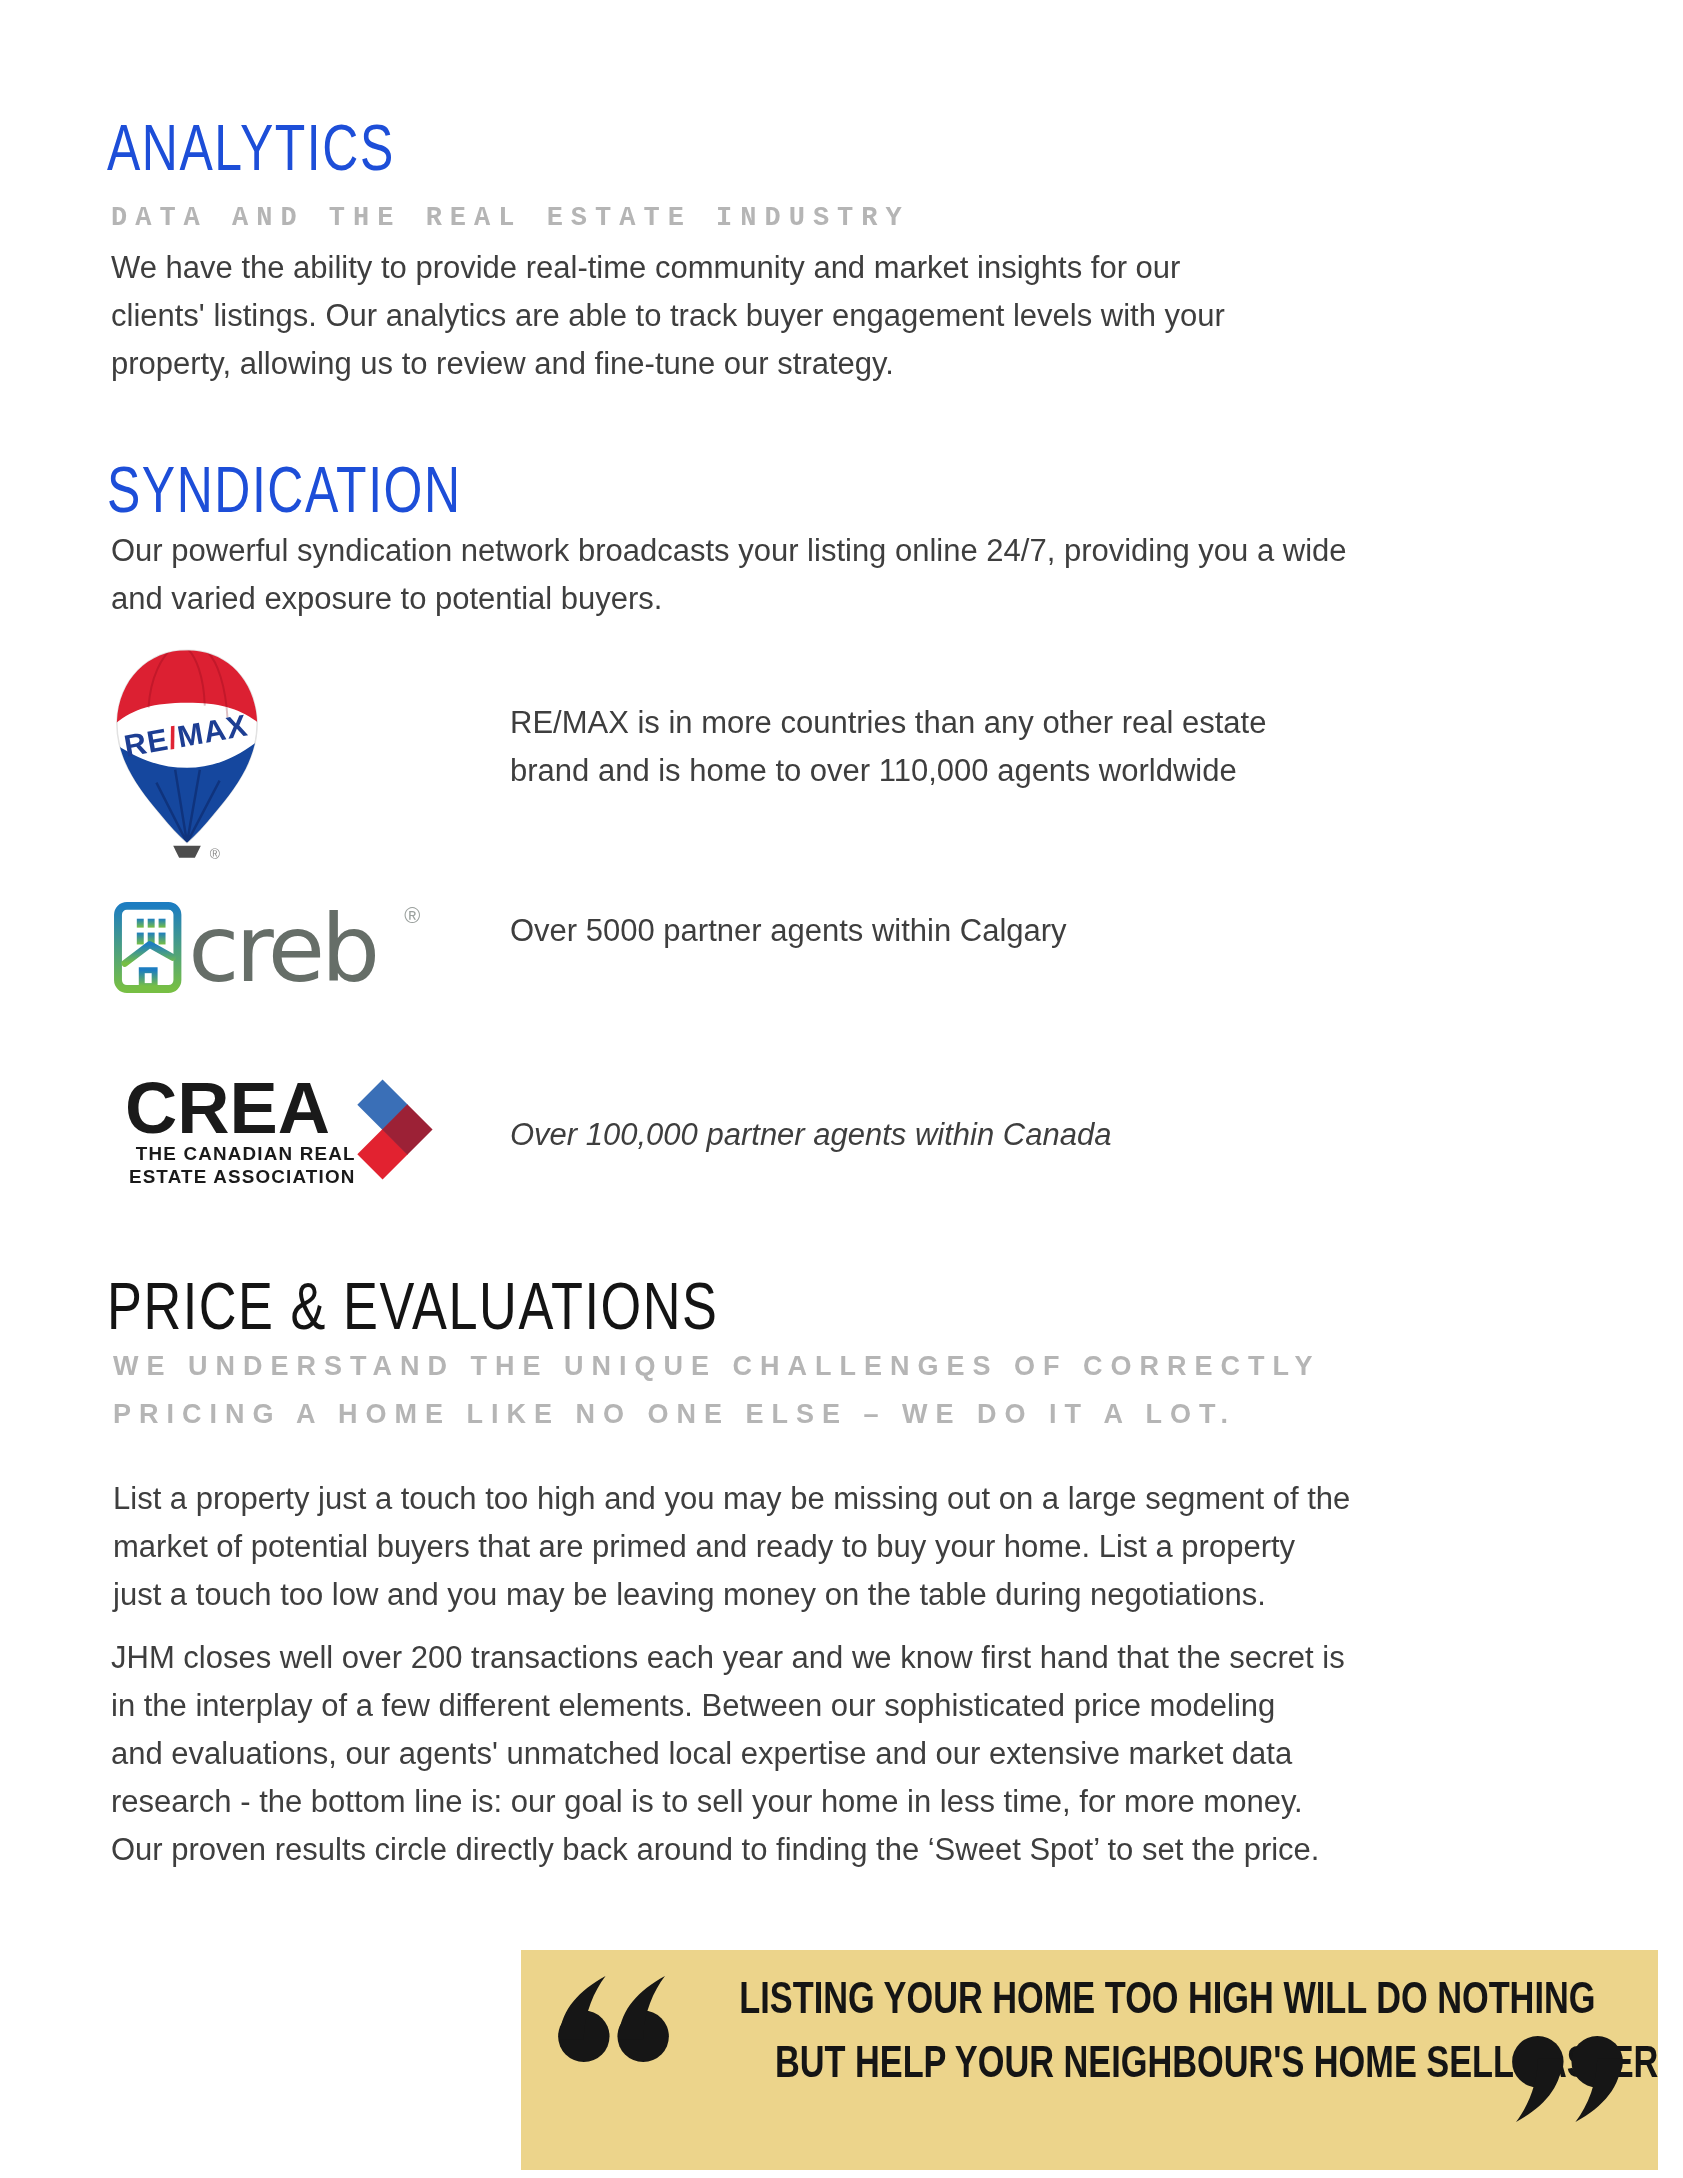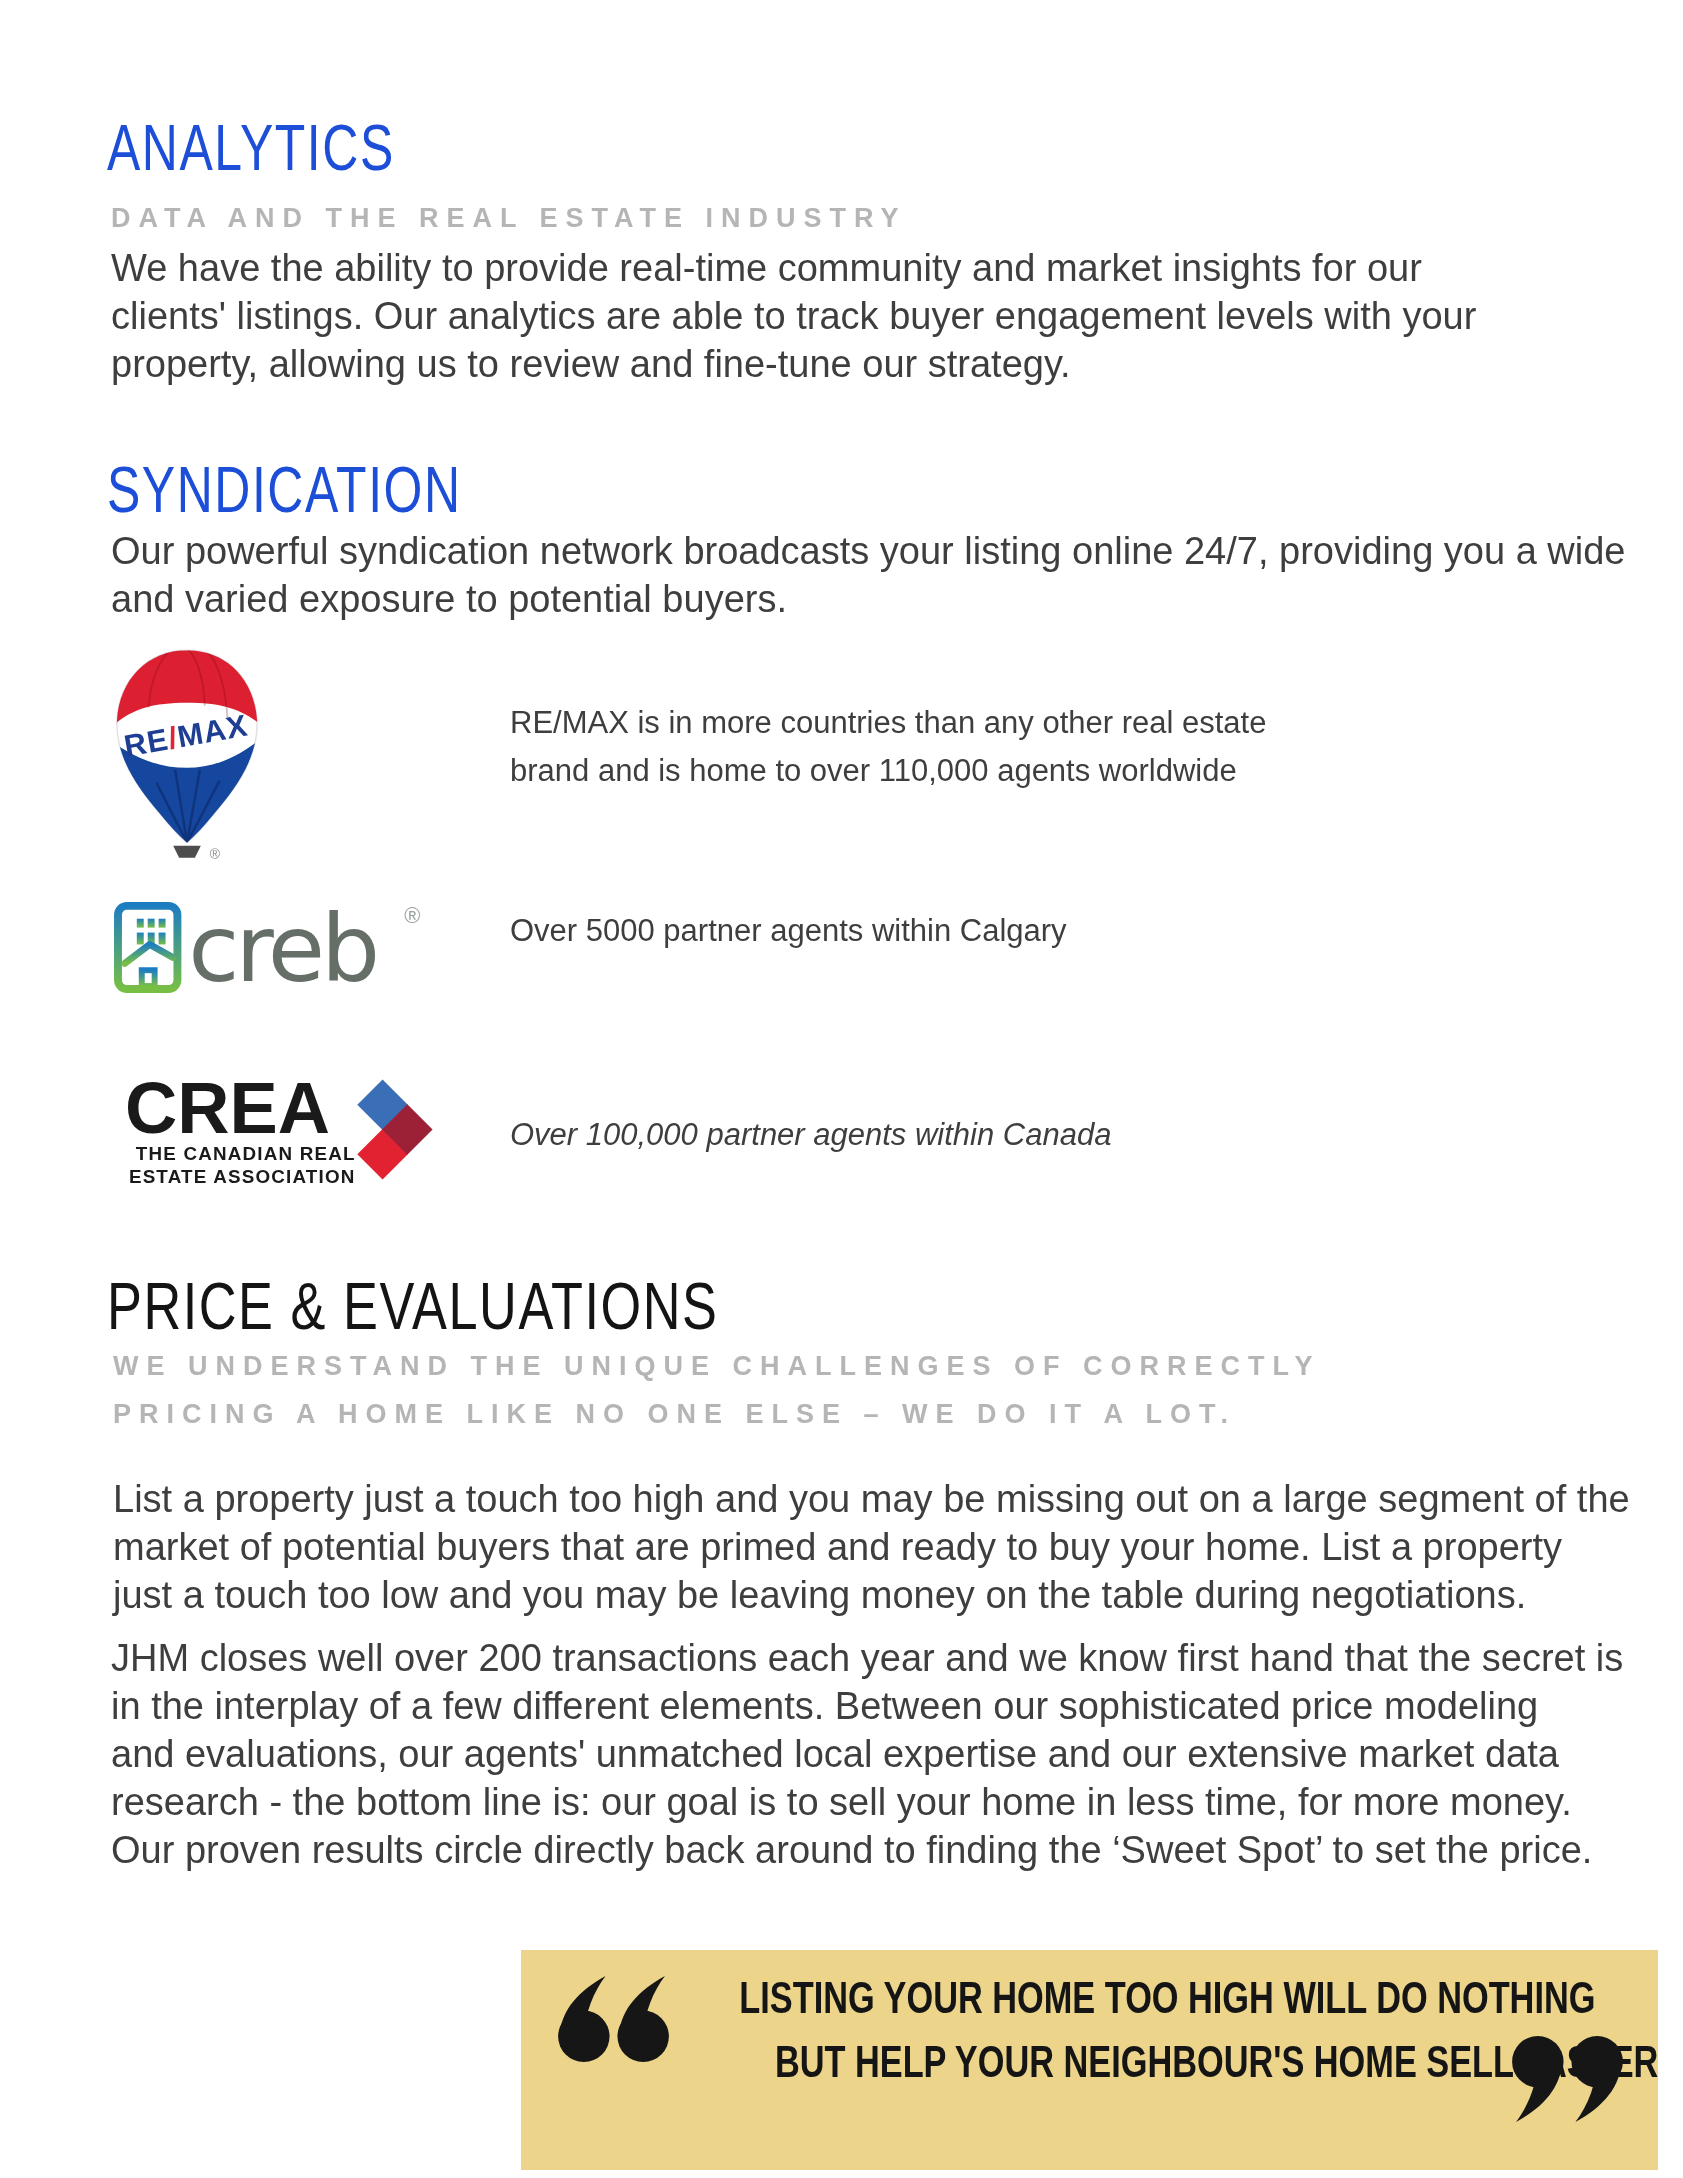--- a/index.html
+++ b/index.html
@@ -7,40 +7,40 @@
   body { background:#ffffff; font-family:"Liberation Sans", sans-serif; position:relative; overflow:hidden; }
   .abs { position:absolute; }
 
   .h1 { font-size:64px; font-weight:400; color:#1d4ed8; letter-spacing:2px; white-space:nowrap; }
   .h1 .squeeze { display:inline-block; transform:scaleX(.78); transform-origin:0 50%; }
   .h1.black { color:#141414; font-size:67px; }
 
   .kicker { font-size:27px; font-weight:bold; letter-spacing:8px; color:#b5b5b5;
             line-height:48px; white-space:pre-line; }
 
-  .body-text { font-size:38px; line-height:48px; color:#3e3e3e; white-space:pre-line; }
+  .body-text { font-size:31px; line-height:48px; color:#3e3e3e; white-space:pre-line; }
 
   .partner-text { font-size:31px; line-height:48px; color:#3e3e3e; white-space:pre-line; }
 
   .quote-box { left:521px; top:1950px; width:1137px; height:220px; background:#ecd48b; }
   .quote-lines { position:absolute; left:117px; top:16px; width:921px; text-align:center; }
   .quote-line { font-size:44px; font-weight:bold; color:#151515; white-space:nowrap;
                 line-height:64px; transform:scaleX(.78); transform-origin:50% 50%; }
   .quote-line.second { margin-left:40px; }
   .qmark { position:absolute; }
   .qmark.open { left:36px; top:24px; }
   .qmark.close { right:34px; top:83px; transform:rotate(180deg); }
 </style>
 </head>
 <body>
 
 <h1 class="abs h1" style="left:107px; top:111px;">
   <span class="squeeze">ANALYTICS</span>
 </h1>
-<div class="abs kicker" style="left:111px; top:194px;">DATA AND THE REAL ESTATE INDUSTRY</div>
+<div class="abs kicker" style="left:111px; top:194px;font-family:Liberation Mono, monospace;">DATA AND THE REAL ESTATE INDUSTRY</div>
 <div class="abs body-text" style="left:111px; top:244px;">We have the ability to provide real-time community and market insights for our
 clients' listings. Our analytics are able to track buyer engagement levels with your
 property, allowing us to review and fine-tune our strategy.</div>
 
 <h1 class="abs h1" style="left:107px; top:453px;">
   <span class="squeeze">SYNDICATION</span>
 </h1>
 <div class="abs body-text" style="left:111px; top:527px;">Our powerful syndication network broadcasts your listing online 24/7, providing you a wide
 and varied exposure to potential buyers.</div>
 

